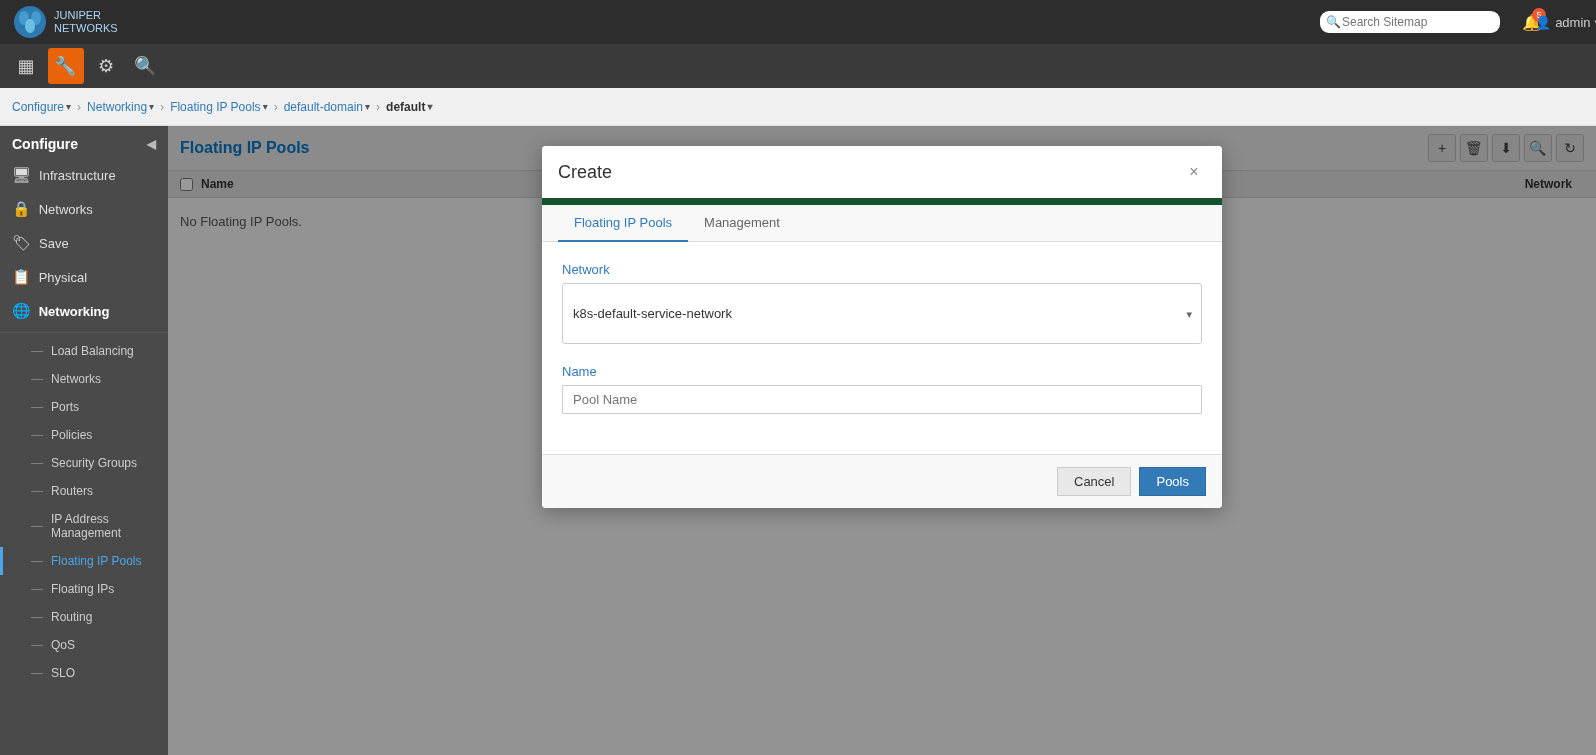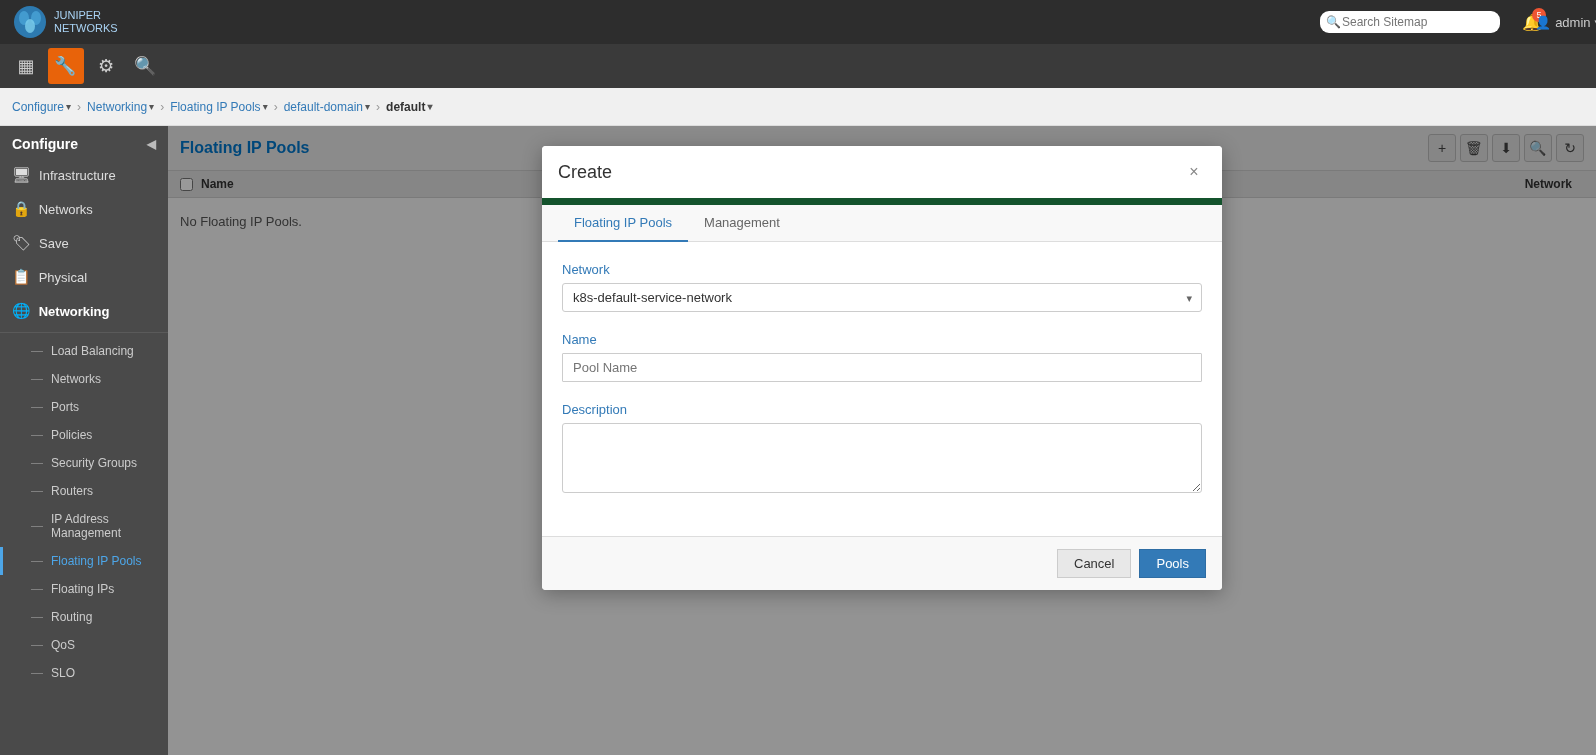--- a/index.html
+++ b/index.html
@@ -198,21 +198,21 @@
       cursor: pointer;
       color: #666;
       border-bottom: 2px solid transparent;
       margin-bottom: -1px;
     }
     .modal-tab.active { color: #337ab7; border-bottom-color: #337ab7; font-weight: 500; }
     .modal-body { padding: 20px 20px; }
     .form-group { margin-bottom: 20px; }
     .form-label { font-size: 13px; color: #337ab7; margin-bottom: 6px; display: block; font-weight: 500; }
     .form-select {
-      width: 100%; padding: 6px 10px; border: 1px solid #ccc; border-radius: 3px;
+      width: 100%; padding: 22px 10px; border: 1px solid #ccc; border-radius: 3px;
       font-size: 13px; color: #333; appearance: none; background: #fff;
       cursor: pointer; outline: none;
     }
     .select-wrap { position: relative; }
     .select-wrap .arrow { position: absolute; right: 10px; top: 50%; transform: translateY(-50%); color: #666; font-size: 11px; pointer-events: none; }
     .form-input {
       width: 100%; padding: 6px 10px; border: 1px solid #ccc; border-radius: 1px;
       font-size: 13px; color: #999; outline: none;
     }
     .form-textarea {
@@ -414,24 +414,20 @@
               <select class="form-select">
                 <option>k8s-default-service-network</option>
               </select>
               <span class="arrow">▾</span>
             </div>
           </div>
           <div class="form-group">
             <label class="form-label">Name</label>
             <input class="form-input" type="text" placeholder="Pool Name" style="">
           </div>
-          <div class="form-group">
-            <label class="form-label">Description</label>
-            <textarea class="form-textarea" style=""></textarea>
-          </div>
         </div>
         <div class="modal-footer">
           <button class="btn btn-cancel">Cancel</button>
           <button class="btn btn-save">Pools</button>
         </div>
       </div>
     </div>
   </div>
 </div>
 

